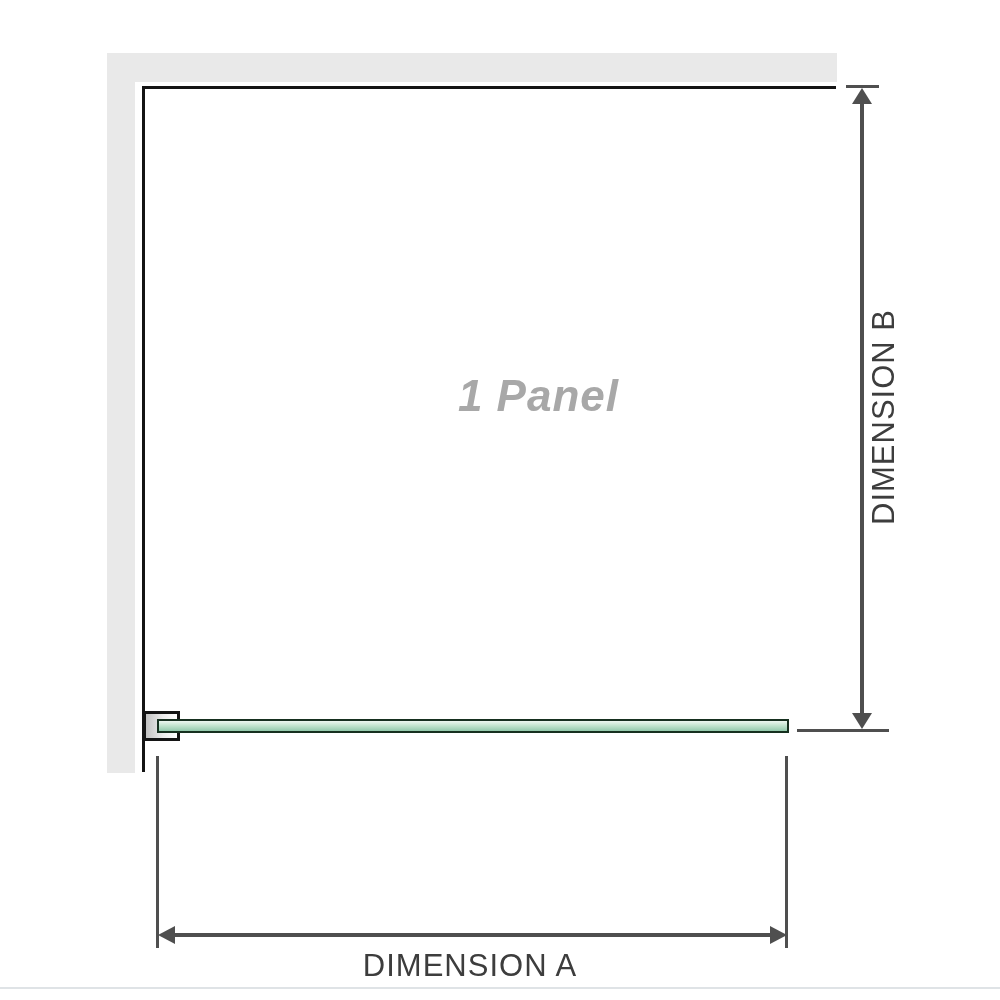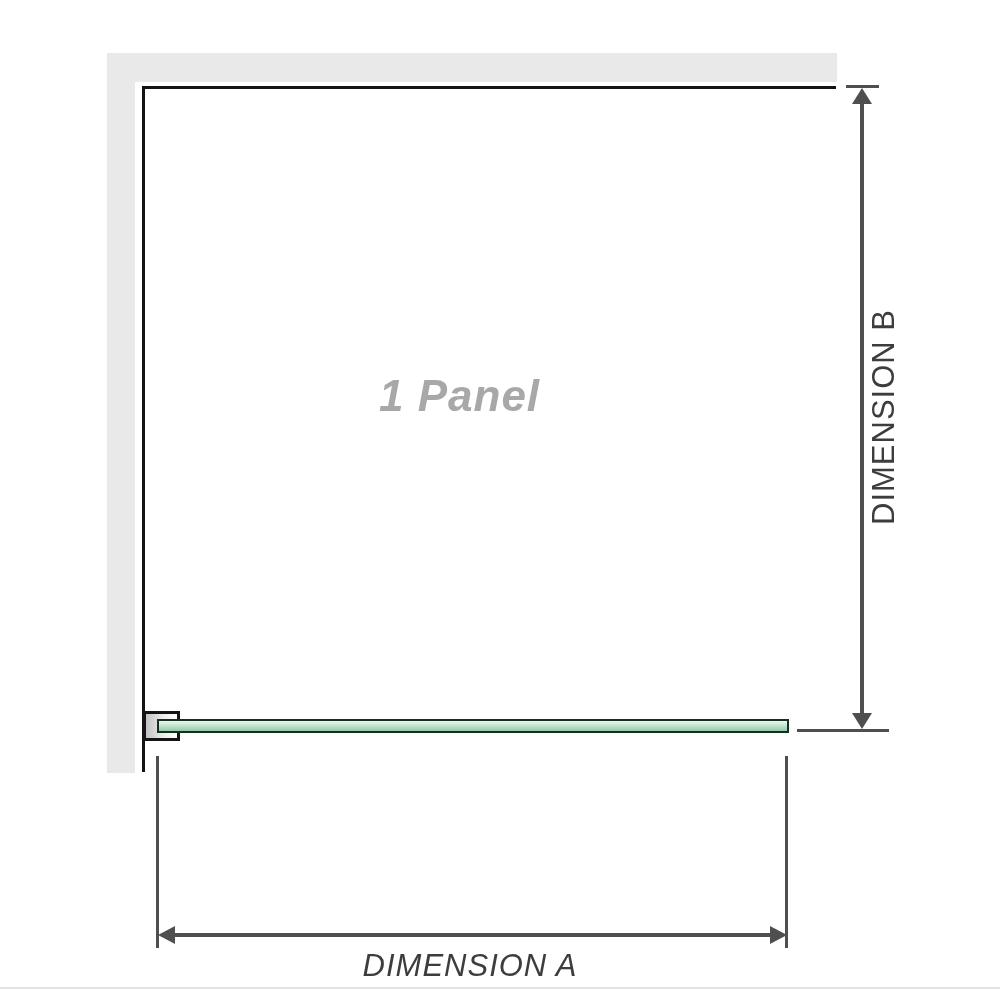--- a/index.html
+++ b/index.html
@@ -32,21 +32,21 @@
   .wall-left{left:107px;top:53px;width:28px;height:720px;background:var(--wall);}
 
   
   .outline-top{left:142px;top:86px;width:694px;height:3px;background:var(--outline);}
   .outline-left{left:142px;top:86px;width:3px;height:686px;background:var(--outline);}
 
   
   .panel-label{
     left:379px;top:372px;width:240px;height:48px;
     font-size:44px;line-height:48px;font-weight:bold;font-style:italic;
-    letter-spacing:1px;text-align:left;color:var(--panel-text);
+    letter-spacing:1px;text-align:right;color:var(--panel-text);
     white-space:nowrap;
   }
 
   
   .bracket{
     left:143px;top:711px;width:37px;height:30px;
     box-sizing:border-box;border:3px solid var(--outline);
     background:linear-gradient(90deg,var(--bracket-fill-start) 0%,#ededed 55%,var(--bracket-fill-end) 100%);
     z-index:2;
   }
@@ -78,21 +78,21 @@
 
   
   .dima-ext-left{left:156px;top:756px;width:3px;height:192px;}
   .dima-ext-right{left:785px;top:756px;width:3px;height:192px;}
   .dima-line{left:170px;top:933px;width:604px;height:4px;}
   .dima-arrow-left{left:158px;top:926px;border-top:9px solid transparent;border-bottom:9px solid transparent;border-right:17px solid var(--dimension-line);}
   .dima-arrow-right{left:770px;top:926px;border-top:9px solid transparent;border-bottom:9px solid transparent;border-left:17px solid var(--dimension-line);}
   .dima-label{
     left:340px;top:950px;width:260px;height:32px;
     font-size:31px;line-height:32px;letter-spacing:1px;
-    text-align:center;color:var(--dimension-text);white-space:nowrap;font-style:italic;
+    text-align:center;color:var(--dimension-text);white-space:nowrap;
   }
 
   
   .page-edge{left:0;top:987px;width:1000px;height:2px;background:var(--page-edge);}
 </style>
 </head>
 <body>
 
 <div class="canvas">
 

